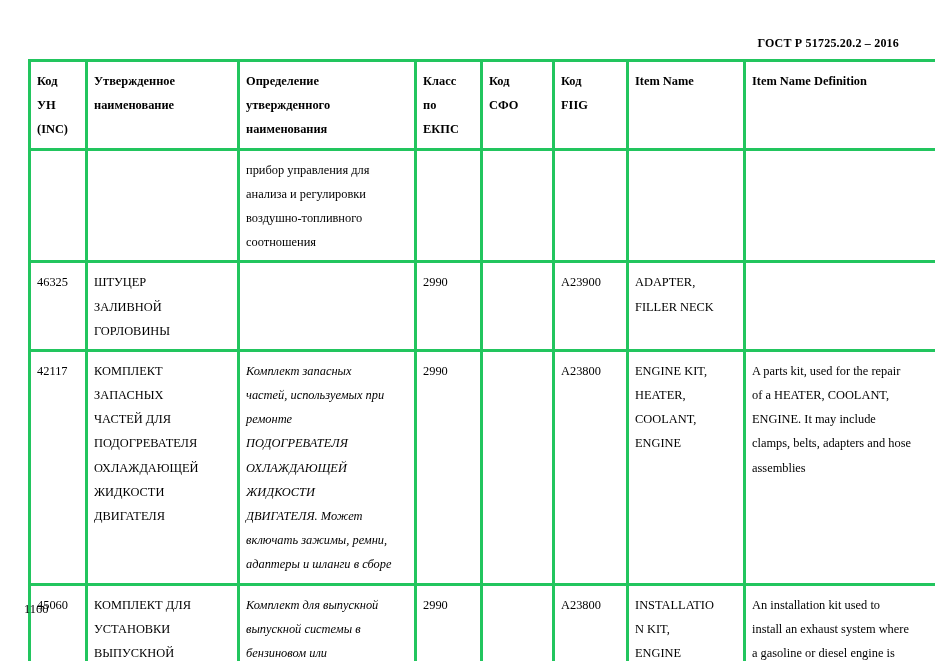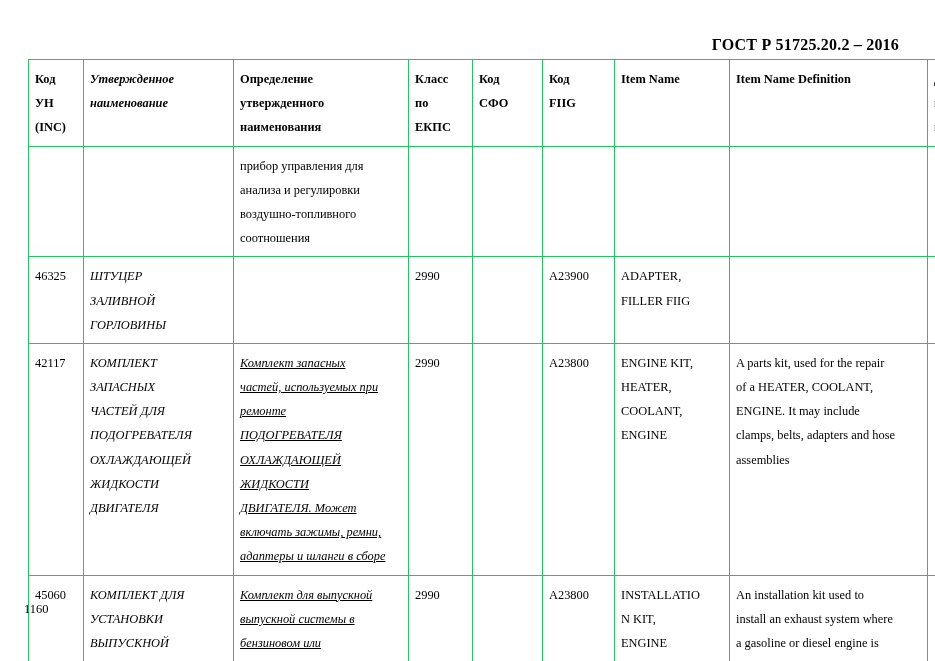--- a/index.html
+++ b/index.html
@@ -21,60 +21,60 @@
     top: 0;
     width: 935px;
     height: 661px;
   }
   .doc-header {
     position: absolute;
     left: 0;
     top: 36px;
     width: 899px;
     text-align: right;
-    font-size: 16px;
+    font-size: 12px;
     font-weight: bold;
     letter-spacing: 0.2px;
   }
   table.gost {
     position: absolute;
     left: 28px;
     top: 59px;
     width: 870px;
     border-collapse: collapse;
     table-layout: fixed;
   }
   table.gost td, table.gost th {
-    border: 1px solid #22c55e;
+    border: 3px solid #22c55e;
     vertical-align: top;
     padding: 7px 5px 6px 6px;
     font-size: 12.4px;
     line-height: 1.95;
     font-weight: normal;
     text-align: left;
   }
   thead td {
     font-weight: bold !important;
     line-height: 1.85;
     padding-top: 8px;
   }
   .c0 { width: 43px; }
-  .c1 { width: 138px; font-style: italic; }
+  .c1 { width: 138px; }
   .c2 { width: 163px; }
   .c3 { width: 52px; }
   .c4 { width: 58px; }
   .c5 { width: 60px; }
   .c6 { width: 103px; }
   .c7 { width: 186px; }
   .c8 { width: 57px; }
 
   .hdr-line { display: block; }
   .cellwrap { display: block; }
   .cellwrap .ln { display: block; white-space: pre-wrap; }
-  .italic { font-style: italic; text-decoration: underline; }
+  .italic { font-style: italic; }
 
   .rowA td { height: 86px; margin-top: 8px; }
   .rowB td { height: 62px; }
   .rowC td { height: 205px; }
   .rowD td { height: 80px; }
 
   .page-number {
     position: absolute;
     left: 24px;
     top: 602px;
@@ -211,21 +211,21 @@
             </span>
           </td>
         <td class="c5">
             <span class="cellwrap">
               <span class="ln">A23900</span>
             </span>
           </td>
         <td class="c6">
             <span class="cellwrap">
               <span class="ln">ADAPTER,</span>
-              <span class="ln">FILLER FIIG</span>
+              <span class="ln">FILLER NECK</span>
             </span>
           </td>
         <td class="c7">
             <span class="cellwrap">
               <span class="ln"></span>
             </span>
           </td>
         <td class="c8">
             <span class="cellwrap">
               <span class="ln">1988176</span>

